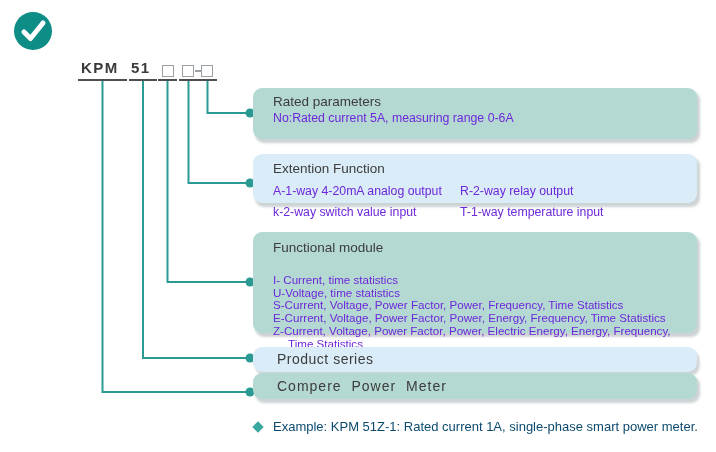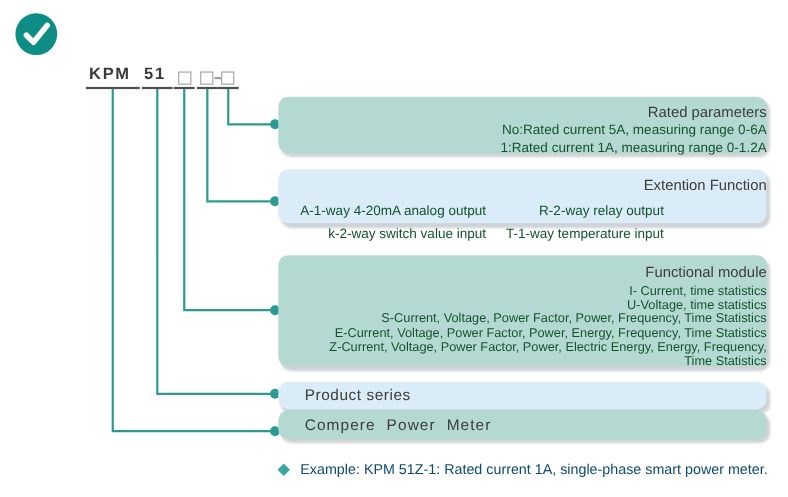--- a/index.html
+++ b/index.html
@@ -30,36 +30,35 @@
   .code-dash{position:absolute;left:195px;top:70px;width:6px;height:2px;background:#9aa0a4;}
   
   .wires{position:absolute;left:0;top:0;width:716px;height:452px;pointer-events:none;}
   .wires polyline{fill:none;stroke:#2b9a93;stroke-width:2;}
   .wires circle{fill:#2b9a93;stroke:none;}
   
   .dbox{
     position:absolute;left:253px;width:444px;border-radius:9px;
     box-shadow:2.5px 3.5px 2.5px rgba(145,155,160,0.45);
     box-sizing:border-box;
-    text-align:right;
   }
   .teal-box{background:#b4d9d3;}
   .blue-box{background:#d9ecf7;}
   .box-rated{top:88px;height:51px;padding:5px 0 0 20px;}
   .box-ext{top:154px;height:49px;padding:6px 0 0 20px;}
   .box-func{top:232px;height:101px;padding:7px 0 0 20px;}
   .dbox-title{font-size:13.5px;color:#3c3c3c;line-height:17px;}
-  .dbox-line{display:block;font-size:12.3px;color:#14532d;line-height:15.5px;white-space:nowrap;}
+  .dbox-line{display:block;font-size:12.3px;color:#6d28d9;line-height:15.5px;white-space:nowrap;}
   .box-rated .dbox-line{line-height:16px;}
   .ext-cols{position:absolute;left:0;top:27px;width:444px;}
   .ext-col{position:absolute;top:0;}
   .ext-col-left{left:20px;}
   .ext-col-right{left:207px;}
   .ext-col .dbox-line{line-height:21px;}
-  .func-lines{display:block;margin-top:3px;}
+  .func-lines{display:block;margin-top:18px;}
   .func-lines .dbox-line{font-size:11.6px;line-height:12.7px;}
   .func-lines .indent{padding-left:15px;}
   
   .label-bar{
     position:absolute;left:253px;width:444px;border-radius:9px;
     box-shadow:2.5px 3.5px 2.5px rgba(145,155,160,0.45);
   }
   .bar-series{top:347px;height:25px;}
   .bar-brand{top:373px;height:26px;}
   .label-bar span{
@@ -103,21 +102,20 @@
     <circle cx="250" cy="113" r="4.5"></circle>
     <circle cx="250" cy="183" r="4.5"></circle>
     <circle cx="250" cy="282" r="4.5"></circle>
     <circle cx="250" cy="358" r="4.5"></circle>
     <circle cx="250" cy="392" r="4.5"></circle>
   </svg>
 
   <div class="dbox teal-box box-rated">
     <div class="dbox-title">Rated parameters</div>
     <span class="dbox-line">No:Rated current 5A, measuring range 0-6A</span>
-    <span class="dbox-line">1:Rated current 1A, measuring range 0-1.2A</span>
   </div>
 
   <div class="dbox blue-box box-ext">
     <div class="dbox-title">Extention Function</div>
     <div class="ext-cols">
       <div class="ext-col ext-col-left">
         <span class="dbox-line">A-1-way 4-20mA analog output</span>
         <span class="dbox-line">k-2-way switch value input</span>
       </div>
       <div class="ext-col ext-col-right">

